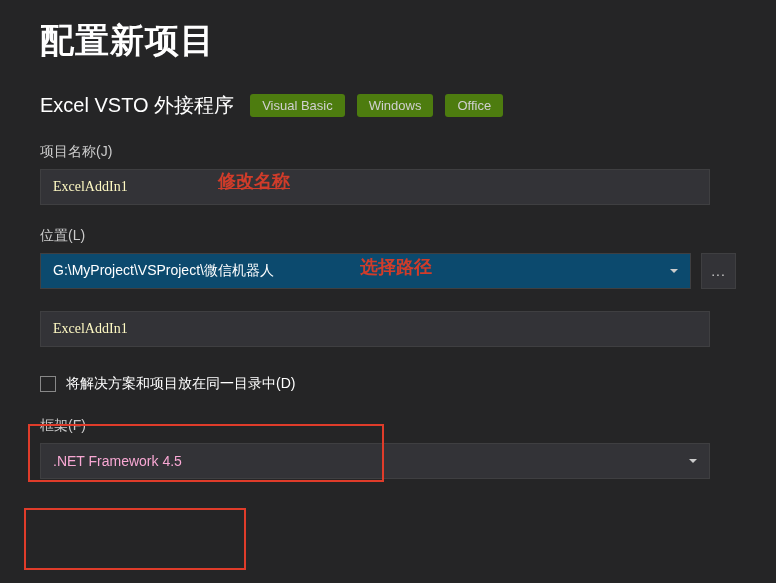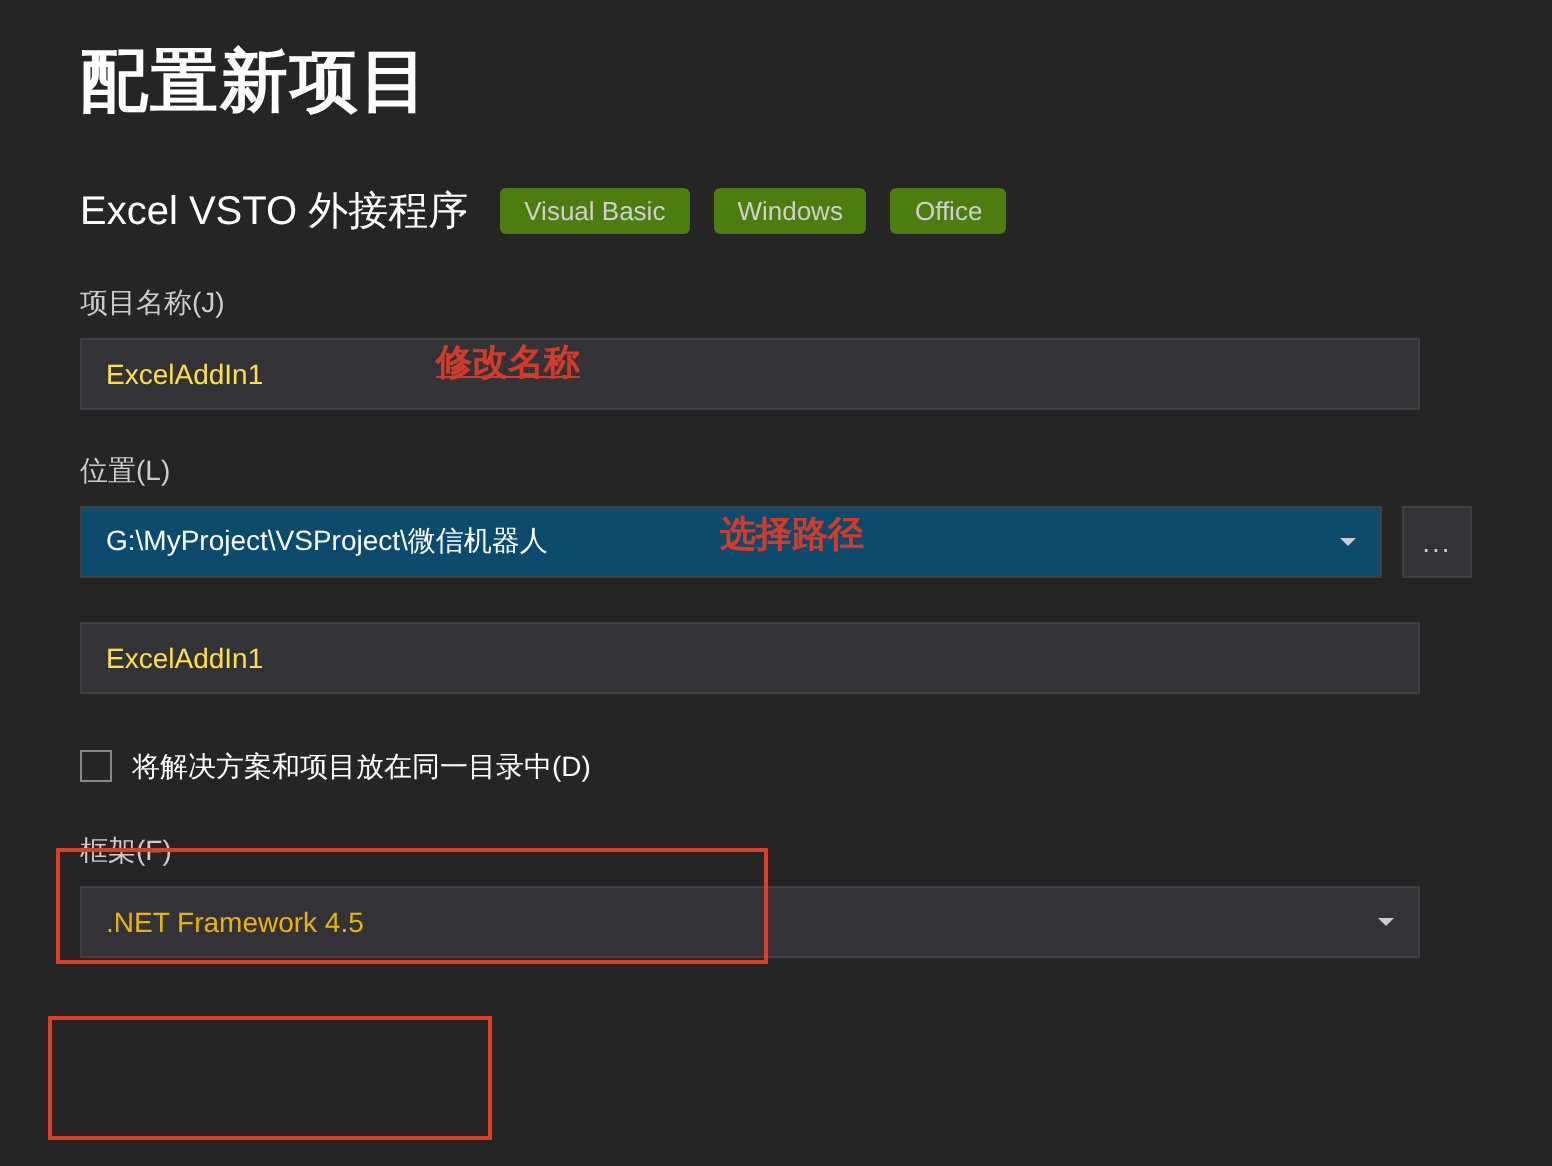--- a/index.html
+++ b/index.html
@@ -59,25 +59,25 @@
       font-size: 10px;
       font-weight: bold;
       font-style: italic;
       font-family: Georgia, serif;
     }
     .text-input {
       width: 670px;
       height: 36px;
       background: #333337;
       border: 1px solid #3f3f41;
-      color: #fde047;
+      color: #fef9c3;
       font-size: 14px;
       padding: 4px 12px;
       outline: none;
-      font-family: Liberation Sans, sans-serif;
+      font-family: Liberation Serif, serif;
     }
     .field-group {
       margin-bottom: 22px;
       position: relative;
     }
     .location-row {
       display: flex;
       gap: 10px;
       align-items: center;
     }
@@ -109,20 +109,21 @@
       color: #cccccc;
       font-size: 14px;
       display: flex;
       align-items: center;
       justify-content: center;
       cursor: pointer;
       letter-spacing: 1px;
     }
     .checkbox-row {
       display: flex;
+      align-items: center;
       gap: 10px;
       padding: 6px 0;
     }
     .checkbox {
       width: 16px;
       height: 16px;
       border: 1px solid #888;
       background: transparent;
       cursor: pointer;
     }
@@ -141,21 +142,21 @@
     .red-box {
       position: absolute;
       border: 2px solid #e03c2a;
       pointer-events: none;
     }
     .framework-select {
       width: 670px;
       height: 36px;
       background: #333337;
       border: 1px solid #3f3f41;
-      color: #eab308;
+      color: #f9a8d4;
       font-size: 14px;
       padding: 0 12px;
       display: flex;
       align-items: center;
       justify-content: space-between;
       cursor: pointer;
     }
   </style>
 </head>
 <body>

